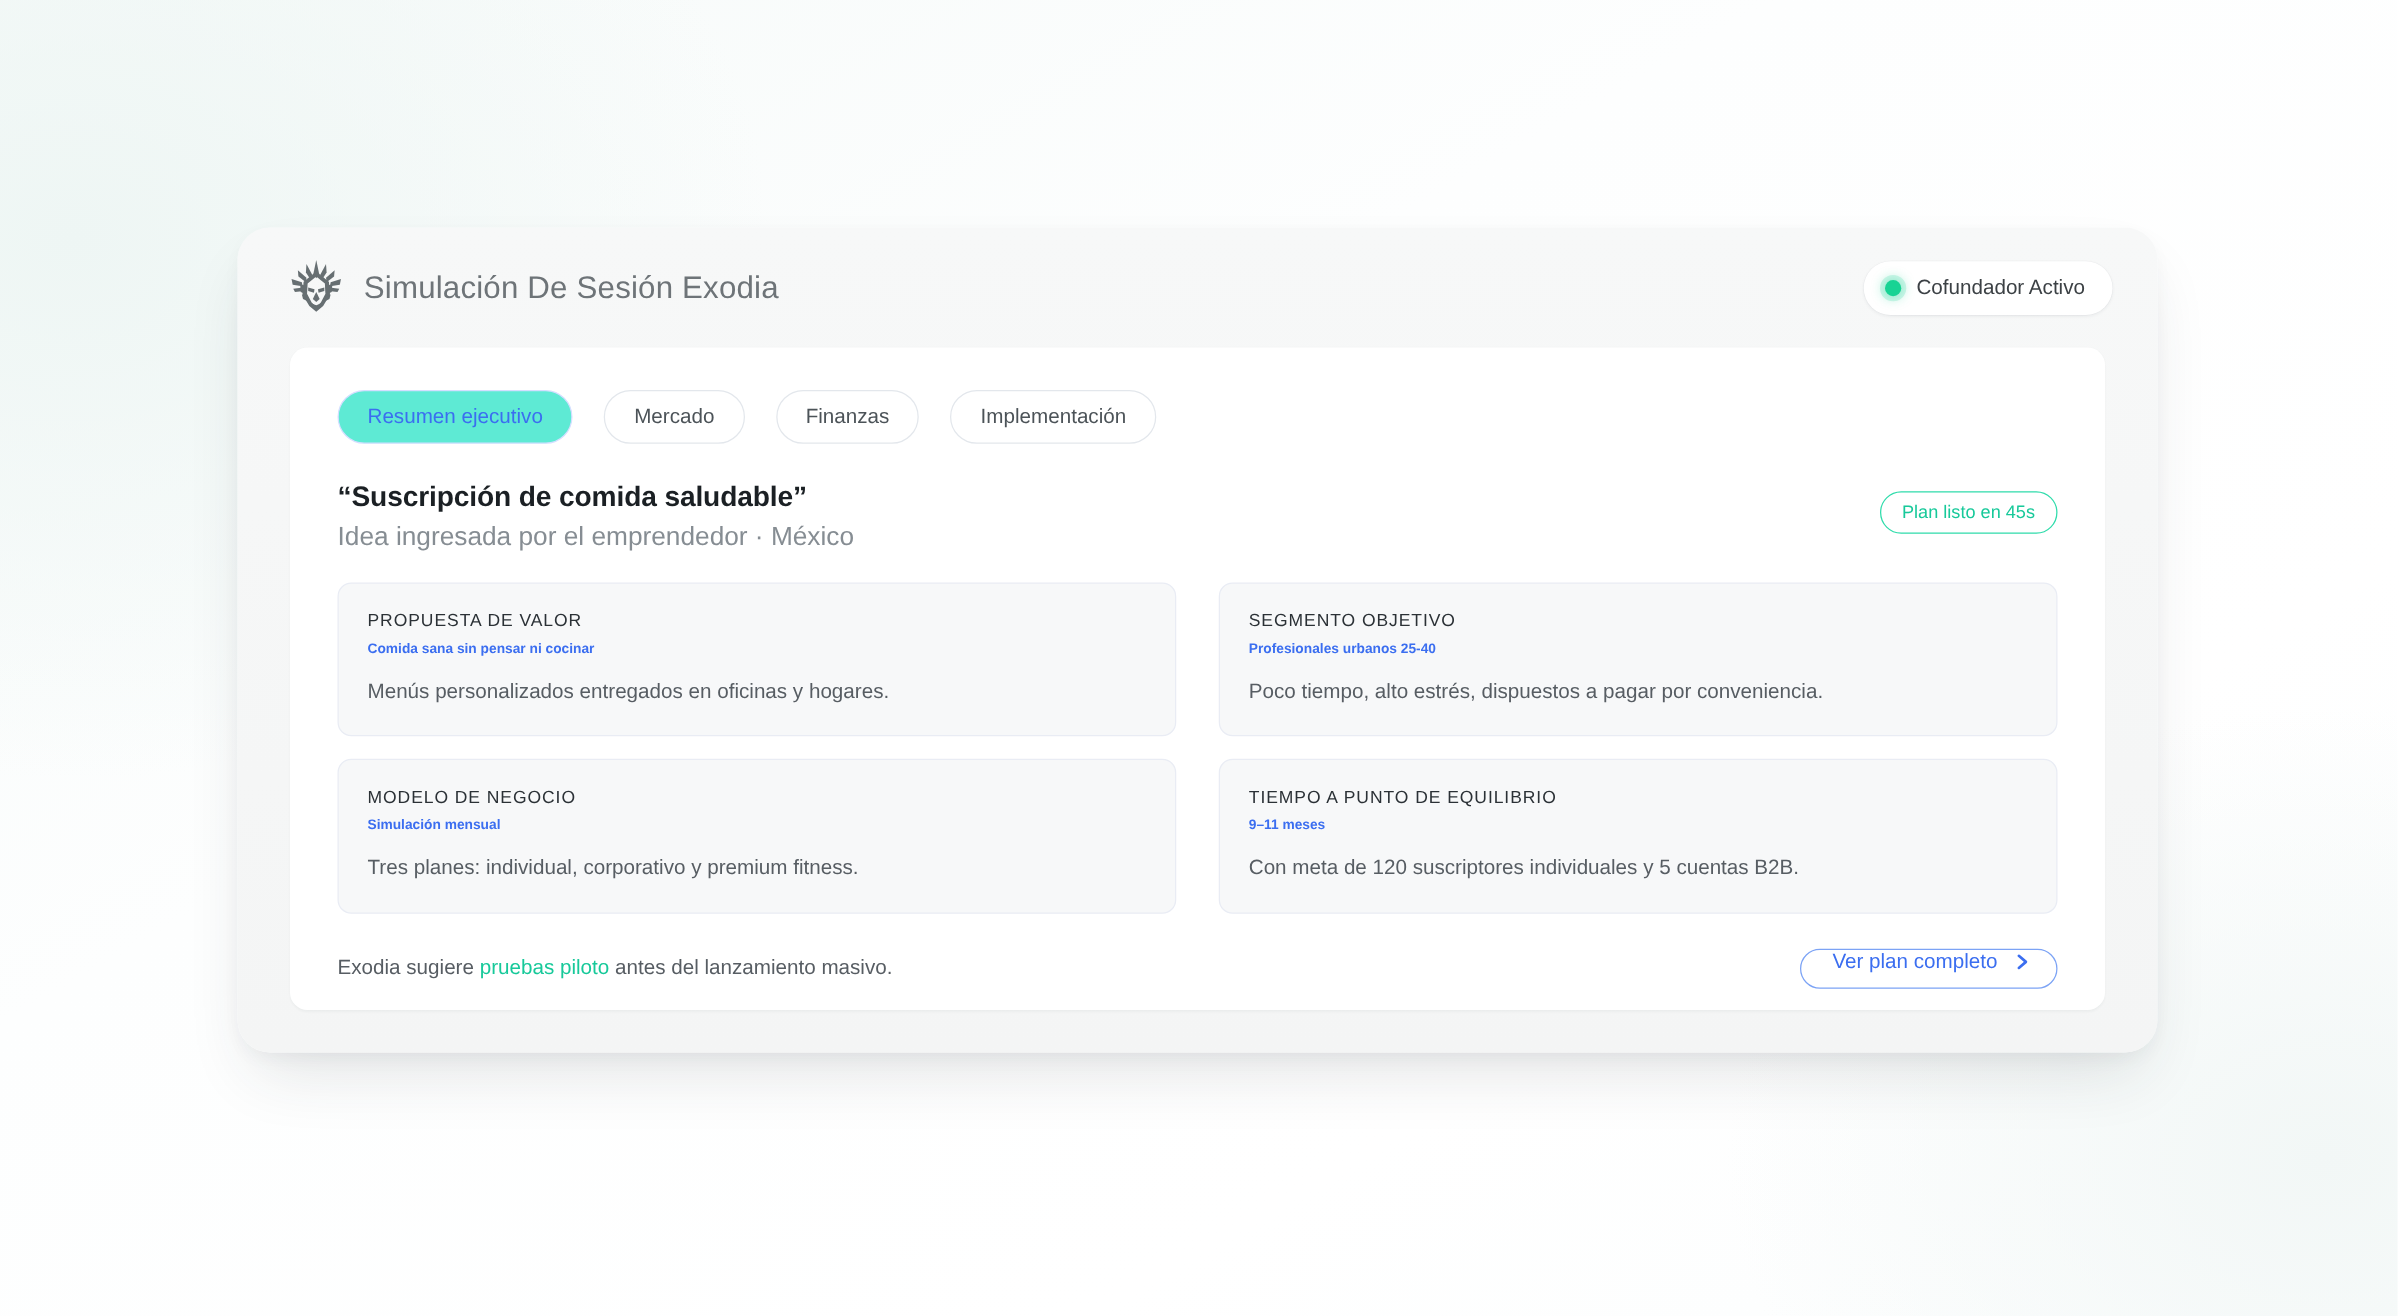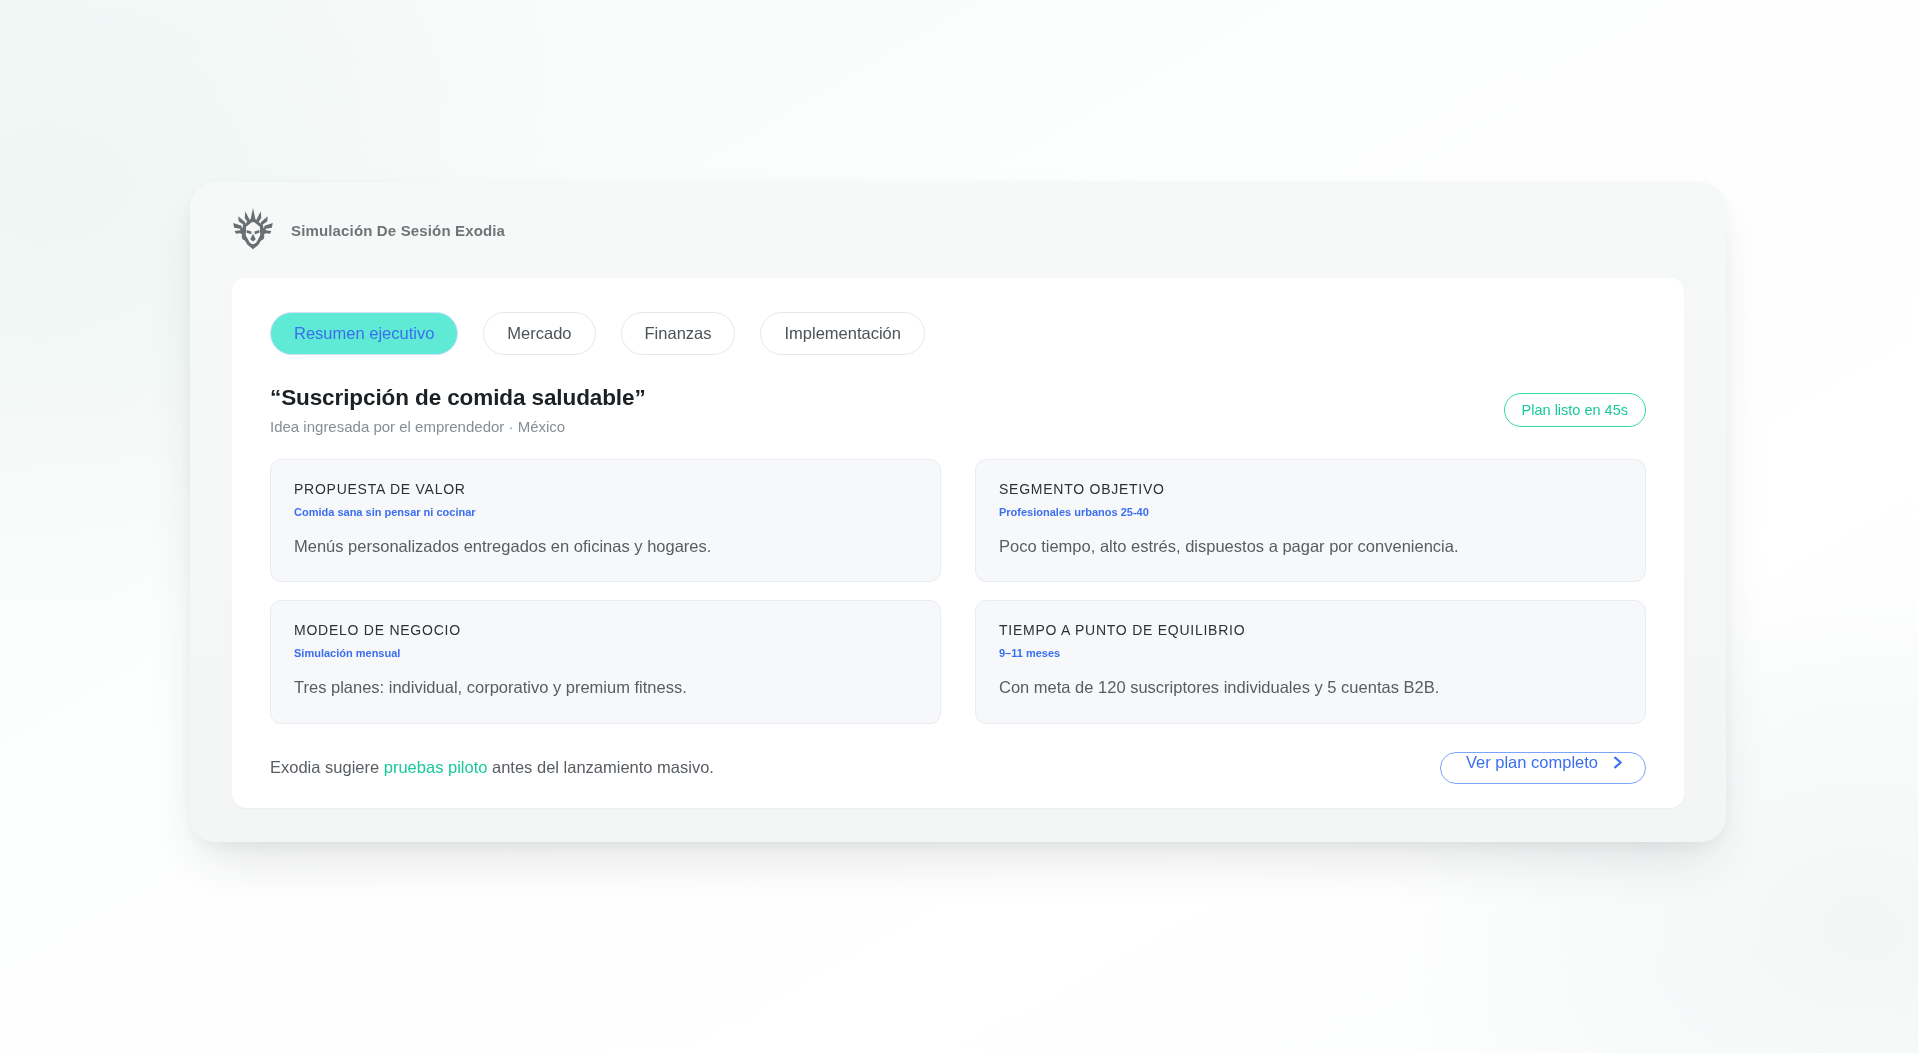--- a/index.html
+++ b/index.html
@@ -53,24 +53,24 @@
   }
 
   .logo-mark {
     width: 46px;
     height: 46px;
     display: block;
     flex: none;
   }
 
   .brand-title {
-    font-size: 15px;
+    font-size: 25px;
     letter-spacing: 0.15px;
     color: #6e7478;
-    font-weight: 700;
+    font-weight: 400;
     white-space: nowrap;
   }
 
   .status-pill {
     display: flex;
     align-items: center;
     gap: 12px;
     background: #ffffff;
     border-radius: 999px;
     padding: 12px 22px 12px 17px;
@@ -141,21 +141,21 @@
 
   .headline-title {
     font-size: 22.5px;
     font-weight: 700;
     color: #1b2024;
     letter-spacing: -0.1px;
     margin-bottom: 7px;
   }
 
   .headline-sub {
-    font-size: 15px;
+    font-size: 21px;
     color: #868d93;
   }
 
   .ready-badge {
     flex: none;
     margin-top: 8px;
     border-radius: 999px;
     border: 1.5px solid #2fdcab;
     color: #17c99a;
     background: #ffffff;
@@ -277,20 +277,24 @@
           <path d="M64 50 L53 53 L54 59 L64 56 Z"></path>
 
           <path d="M50 58 L56 70 L50 75 L44 70 Z"></path>
 
           <path d="M42 78 L50 81 L58 78 L56 85 L50 88 L44 85 Z"></path>
         </g>
       </svg>
       <div class="brand-title">Simulación De Sesión Exodia</div>
     </div>
 
+    <div class="status-pill">
+      <span class="status-dot"></span>
+      <span class="status-label">Cofundador Activo</span>
+    </div>
 
   </div>
 
   <div class="panel">
 
     <div class="tabs">
       <button class="tab is-active">Resumen ejecutivo</button>
       <button class="tab">Mercado</button>
       <button class="tab">Finanzas</button>
       <button class="tab">Implementación</button>

